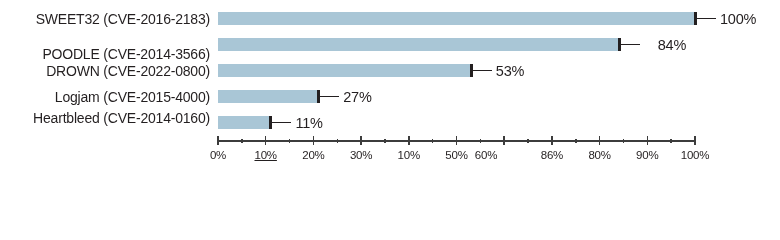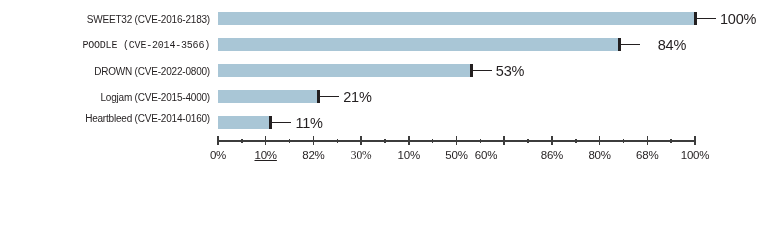--- a/index.html
+++ b/index.html
@@ -28,21 +28,21 @@
     position: absolute;
     left: 0;
     top: 0;
     width: 210px;
   }
   .cat-label {
     position: absolute;
     right: 0;
     width: 210px;
     text-align: right;
-    font-size: 10px;
+    font-size: 14px;
     letter-spacing: -0.2px;
     color: #231f20;
     white-space: nowrap;
     line-height: 13px;
   }
 
   
   .plot {
     position: absolute;
     left: 218px;
@@ -120,21 +120,21 @@
     letter-spacing: -0.1px;
   }
 </style>
 </head>
 <body>
 
 <div id="chart-root">
 
   <div class="cat-labels">
       <div class="cat-label" style="top: 13px;">SWEET32 (CVE-2016-2183)</div>
-      <div class="cat-label" style="top: 39px; font-family: Liberation Mono, monospace;">POODLE (CVE-2014-3566)</div>
+      <div class="cat-label" style="top: 48px;">POODLE (CVE-2014-3566)</div>
       <div class="cat-label" style="top: 65px;">DROWN (CVE-2022-0800)</div>
       <div class="cat-label" style="top: 91px;">Logjam (CVE-2015-4000)</div>
       <div class="cat-label" style="top: 112px;">Heartbleed (CVE-2014-0160)</div>
     </div>
 
   <div class="plot">
       <div class="bar" style="left: 0px; top: 12px; width: 477px; background: rgb(169, 198, 214);"></div>
       <div class="bar-cap" style="left: 476px; top: 12px; background: rgb(35, 31, 32);"></div>
       <div class="leader" style="left: 479px; top: 17.75px; background: rgb(35, 31, 32);"></div>
       <div class="value-label" style="left: 502px; top: 13px;">100%</div>
@@ -142,54 +142,54 @@
       <div class="bar-cap" style="left: 399.68px; top: 38px; background: rgb(35, 31, 32);"></div>
       <div class="leader" style="left: 402.68px; top: 43.75px; background: rgb(35, 31, 32);"></div>
       <div class="value-label" style="left: 425.68px; top: 39px; padding-left: 14px;">84%</div>
       <div class="bar" style="left: 0px; top: 64px; width: 252.81px; background: rgb(169, 198, 214);"></div>
       <div class="bar-cap" style="left: 251.81px; top: 64px; background: rgb(35, 31, 32);"></div>
       <div class="leader" style="left: 254.81px; top: 69.75px; background: rgb(35, 31, 32);"></div>
       <div class="value-label" style="left: 277.81px; top: 65px; text-align: right;">53%</div>
       <div class="bar" style="left: 0px; top: 90px; width: 100.17px; background: rgb(169, 198, 214);"></div>
       <div class="bar-cap" style="left: 99.17px; top: 90px; background: rgb(35, 31, 32);"></div>
       <div class="leader" style="left: 102.17px; top: 95.75px; background: rgb(35, 31, 32);"></div>
-      <div class="value-label" style="left: 125.17px; top: 91px;">21%</div>
+      <div class="value-label" style="left: 125.17px; top: 91px;">27%</div>
       <div class="bar" style="left: 0px; top: 116px; width: 52.47px; background: rgb(169, 198, 214);"></div>
       <div class="bar-cap" style="left: 51.47px; top: 116px; background: rgb(35, 31, 32);"></div>
       <div class="leader" style="left: 54.47px; top: 121.75px; background: rgb(35, 31, 32);"></div>
       <div class="value-label" style="left: 77.47px; top: 117px;">11%</div>
       <div class="axis-line" style="top: 140px; background: rgb(60, 60, 60);"></div>
       <div class="tick minor" style="left: 23.1px; top: 139px; background: rgb(60, 60, 60);"></div>
       <div class="tick minor" style="left: 70.8px; top: 139px; background: rgb(60, 60, 60);"></div>
       <div class="tick minor" style="left: 118.5px; top: 139px; background: rgb(60, 60, 60);"></div>
       <div class="tick minor" style="left: 166.2px; top: 139px; background: rgb(60, 60, 60);"></div>
       <div class="tick minor" style="left: 213.9px; top: 139px; background: rgb(60, 60, 60);"></div>
       <div class="tick minor" style="left: 261.6px; top: 139px; background: rgb(60, 60, 60);"></div>
       <div class="tick minor" style="left: 309.3px; top: 139px; background: rgb(60, 60, 60);"></div>
       <div class="tick minor" style="left: 357px; top: 139px; background: rgb(60, 60, 60);"></div>
       <div class="tick minor" style="left: 404.7px; top: 139px; background: rgb(60, 60, 60);"></div>
       <div class="tick minor" style="left: 452.4px; top: 139px; background: rgb(60, 60, 60);"></div>
       <div class="tick major" style="left: -0.75px; top: 136px; background: rgb(60, 60, 60);"></div>
       <div class="tick-label" style="left: 0px; top: 149px;">0%</div>
       <div class="tick major" style="left: 46.95px; top: 136px; background: rgb(60, 60, 60);"></div>
       <div class="tick-label" style="left: 47.7px; top: 149px; text-decoration: underline;">10%</div>
       <div class="tick major" style="left: 94.65px; top: 136px; background: rgb(60, 60, 60);"></div>
-      <div class="tick-label" style="left: 95.4px; top: 149px;">82%</div>
+      <div class="tick-label" style="left: 95.4px; top: 149px;">20%</div>
       <div class="tick major" style="left: 142.35px; top: 136px; background: rgb(60, 60, 60);"></div>
-      <div class="tick-label" style="left: 143.1px; top: 149px; font-family: Liberation Serif, serif;">30%</div>
+      <div class="tick-label" style="left: 143.1px; top: 149px;">30%</div>
       <div class="tick major" style="left: 190.05px; top: 136px; background: rgb(60, 60, 60);"></div>
       <div class="tick-label" style="left: 190.8px; top: 149px;">10%</div>
       <div class="tick major" style="left: 237.75px; top: 136px; background: rgb(60, 60, 60);"></div>
       <div class="tick-label" style="left: 238.5px; top: 149px;">50%</div>
       <div class="tick major" style="left: 285.45px; top: 136px; background: rgb(60, 60, 60);"></div>
       <div class="tick-label" style="left: 268px; top: 149px;">60%</div>
       <div class="tick major" style="left: 333.15px; top: 136px; background: rgb(60, 60, 60);"></div>
       <div class="tick-label" style="left: 333.9px; top: 149px;">86%</div>
       <div class="tick major" style="left: 380.85px; top: 136px; background: rgb(60, 60, 60);"></div>
       <div class="tick-label" style="left: 381.6px; top: 149px;">80%</div>
       <div class="tick major" style="left: 428.55px; top: 136px; background: rgb(60, 60, 60);"></div>
-      <div class="tick-label" style="left: 429.3px; top: 149px;">68%</div>
+      <div class="tick-label" style="left: 429.3px; top: 149px;">90%</div>
       <div class="tick major" style="left: 476.25px; top: 136px; background: rgb(60, 60, 60);"></div>
       <div class="tick-label" style="left: 477px; top: 149px;">100%</div>
     </div>
 
 
 </div>
 
 </body></html>

